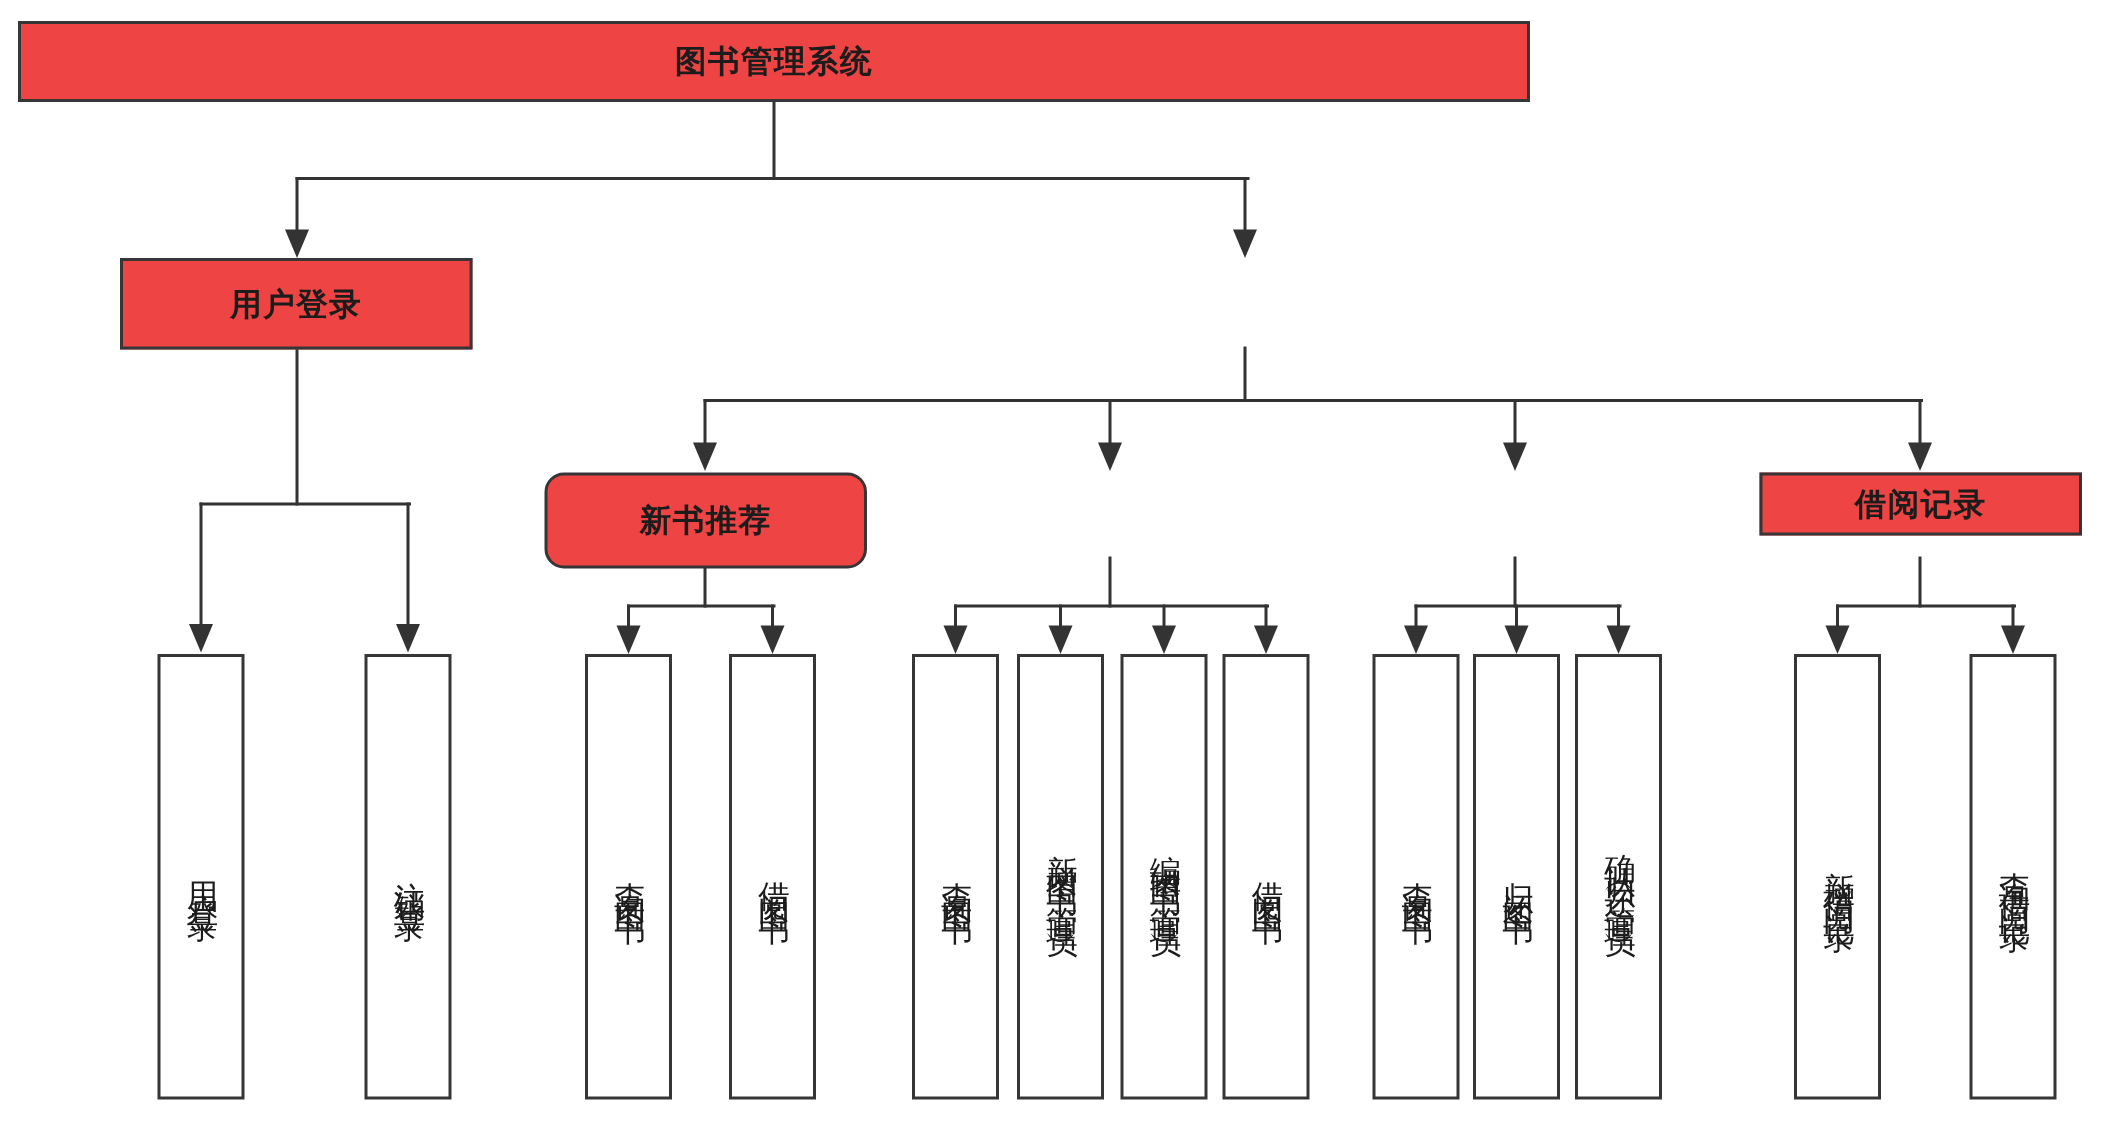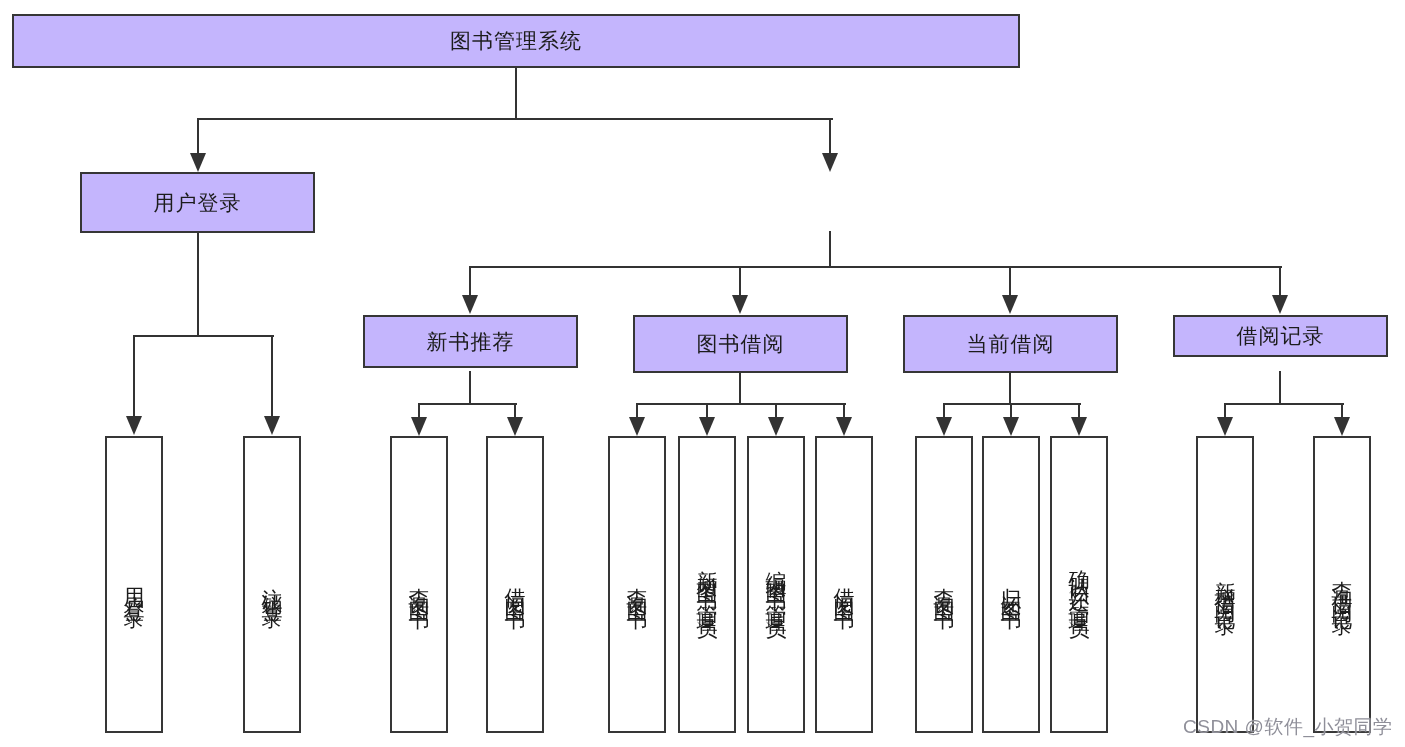--- a/index.html
+++ b/index.html
@@ -7,29 +7,30 @@
   #canvas {
     position: relative;
     width: 1405px;
     height: 747px;
     background: #ffffff;
     overflow: hidden;
   }
   .box {
     position: absolute;
     box-sizing: border-box;
-    background: #c4b5fd;
+    background: #ef4444;
     border: 2.5px solid #363636;
     display: flex;
     align-items: center;
     justify-content: center;
     font-size: 21px;
     color: #1c1c1c;
     letter-spacing: 1px;
     z-index: 2;
+    font-weight: bold;
   }
   .vbox {
     position: absolute;
     box-sizing: border-box;
     background: #ffffff;
     border: 2.5px solid #363636;
     display: flex;
     align-items: center;
     justify-content: center;
     writing-mode: vertical-rl;
@@ -95,23 +96,21 @@
   <div class="ln" style="left:469px; top:266px; width:813px; height:2px;"></div>
   <div class="ln" style="left:469px; top:266px; width:2px; height:31px;"></div>
   <div class="ah" style="left:462px; top:295px;"></div>
   <div class="ln" style="left:739px; top:266px; width:2px; height:31px;"></div>
   <div class="ah" style="left:732px; top:295px;"></div>
   <div class="ln" style="left:1009px; top:266px; width:2px; height:31px;"></div>
   <div class="ah" style="left:1002px; top:295px;"></div>
   <div class="ln" style="left:1279px; top:266px; width:2px; height:31px;"></div>
   <div class="ah" style="left:1272px; top:295px;"></div>
 
-  <div class="box" style="left:363px; top:315px; width:215px; height:53px;">新书推荐</div>
-  <div class="box" style="left:633px; top:315px; width:215px; height:58px;">图书借阅</div>
-  <div class="box" style="left:903px; top:315px; width:215px; height:58px;">当前借阅</div>
+  <div class="box" style="left:363px; top:315px; width:215px; height:64px;border-radius:13px;">新书推荐</div>
   <div class="box" style="left:1173px; top:315px; width:215px; height:42px;">借阅记录</div>
 
   <div class="ln" style="left:469px; top:371px; width:2px; height:34px;"></div>
   <div class="ln" style="left:418px; top:403px; width:99px; height:2px;"></div>
   <div class="ln" style="left:418px; top:403px; width:2px; height:15px;"></div>
   <div class="ah" style="left:411px; top:417px;"></div>
   <div class="ln" style="left:514px; top:403px; width:2px; height:15px;"></div>
   <div class="ah" style="left:507px; top:417px;"></div>
 
   <div class="ln" style="left:739px; top:371px; width:2px; height:34px;"></div>
@@ -152,15 +151,14 @@
   <div class="vbox" style="left:747px;">编辑图书（管理员）</div>
   <div class="vbox" style="left:815px;">借阅图书</div>
 
   <div class="vbox" style="left:915px;">查询图书</div>
   <div class="vbox" style="left:982px;">归还图书</div>
   <div class="vbox" style="left:1050px;">确认归还（管理员）</div>
 
   <div class="vbox" style="left:1196px;">新增借阅记录</div>
   <div class="vbox" style="left:1313px;">查询借阅记录</div>
 
-  <div id="watermark">CSDN @软件_小贺同学</div>
 
 </div>
 
 </body></html>

